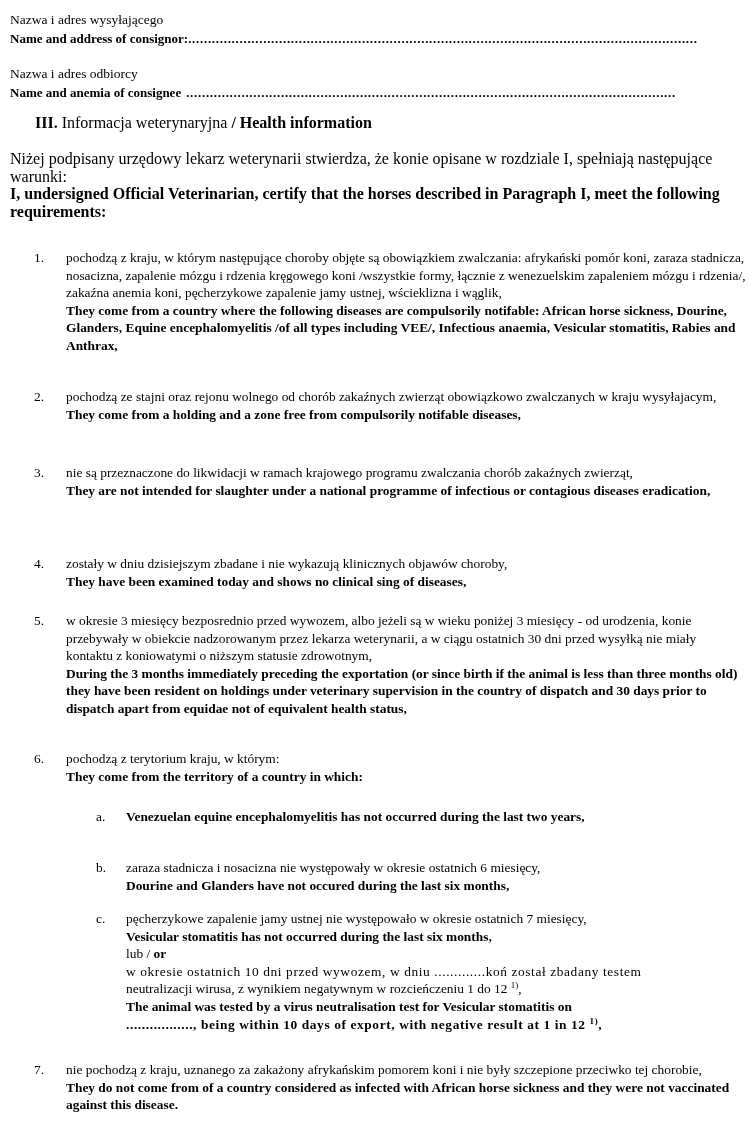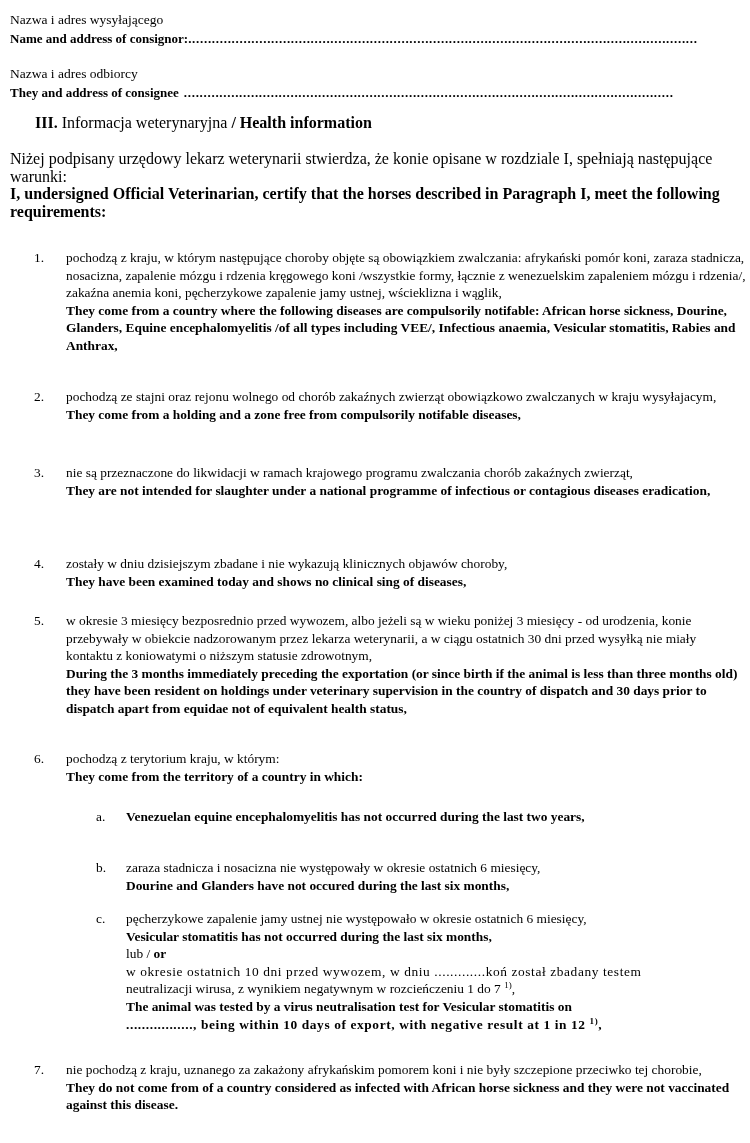--- a/index.html
+++ b/index.html
@@ -147,21 +147,21 @@
     <div class="addr-pl">Nazwa i adres wysyłającego</div>
     <div class="addr-en">
       <span>Name and address of consignor:</span>
         <span class="dots" style="max-width:556px;">.................................................................................................................................</span>
     </div>
   </div>
 
   <div class="addr-block" style="top:64px;">
     <div class="addr-pl">Nazwa i adres odbiorcy</div>
     <div class="addr-en">
-      <span>They and address of consignee</span>
+      <span>Name and anemia of consignee</span>
         <span style="display:inline-block;width:5px;"></span>
         <span class="dots" style="max-width:528px;">............................................................................................................................</span>
     </div>
   </div>
 
   <div class="sec-head" style="top:113px;">
     <span class="num">III.</span><span class="mid"> Informacja weterynaryjna </span><span class="en2">/ Health information</span>
   </div>
 
   <div class="intro" style="top:150px;">
@@ -228,25 +228,25 @@
     <div class="marker">b.</div>
     <div class="body">
       <span class="pl">zaraza stadnicza i nosacizna nie występowały w okresie ostatnich 6 miesięcy,</span>
       <span class="en">Dourine and Glanders have not occured during the last six months,</span>
     </div>
   </div>
 
   <div class="subitem" style="top:910px;">
     <div class="marker">c.</div>
     <div class="body">
-      <span class="pl">pęcherzykowe zapalenie jamy ustnej nie występowało w okresie ostatnich 6 miesięcy,</span>
+      <span class="pl">pęcherzykowe zapalenie jamy ustnej nie występowało w okresie ostatnich 7 miesięcy,</span>
       <span class="en">Vesicular stomatitis has not occurred during the last six months,</span>
       <span class="orline"><span>lub / </span><b>or</b></span>
       <span class="pl inline-dots">w okresie ostatnich 10 dni przed wywozem, w dniu .............koń został zbadany testem</span>
-      <span class="pl"><span>neutralizacji wirusa, z wynikiem negatywnym w rozcieńczeniu 1 do 7 </span><sup class="fn">1)</sup>,</span>
+      <span class="pl"><span>neutralizacji wirusa, z wynikiem negatywnym w rozcieńczeniu 1 do 12 </span><sup class="fn">1)</sup>,</span>
       <span class="en">The animal was tested by a virus neutralisation test for Vesicular stomatitis on</span>
       <span class="en inline-dots"><span>................., being within 10 days of export, with negative result at 1 in 12 </span><sup class="fn">1)</sup>,</span>
     </div>
   </div>
 
   <div class="item" style="top:1061px;">
     <div class="marker">7.</div>
     <div class="body">
       <span class="pl">nie pochodzą z kraju, uznanego za zakażony afrykańskim pomorem koni i nie były szczepione przeciwko tej chorobie,</span>
       <span class="en">They do not come from of a country considered as infected with African horse sickness and they were not vaccinated against this disease.</span>

